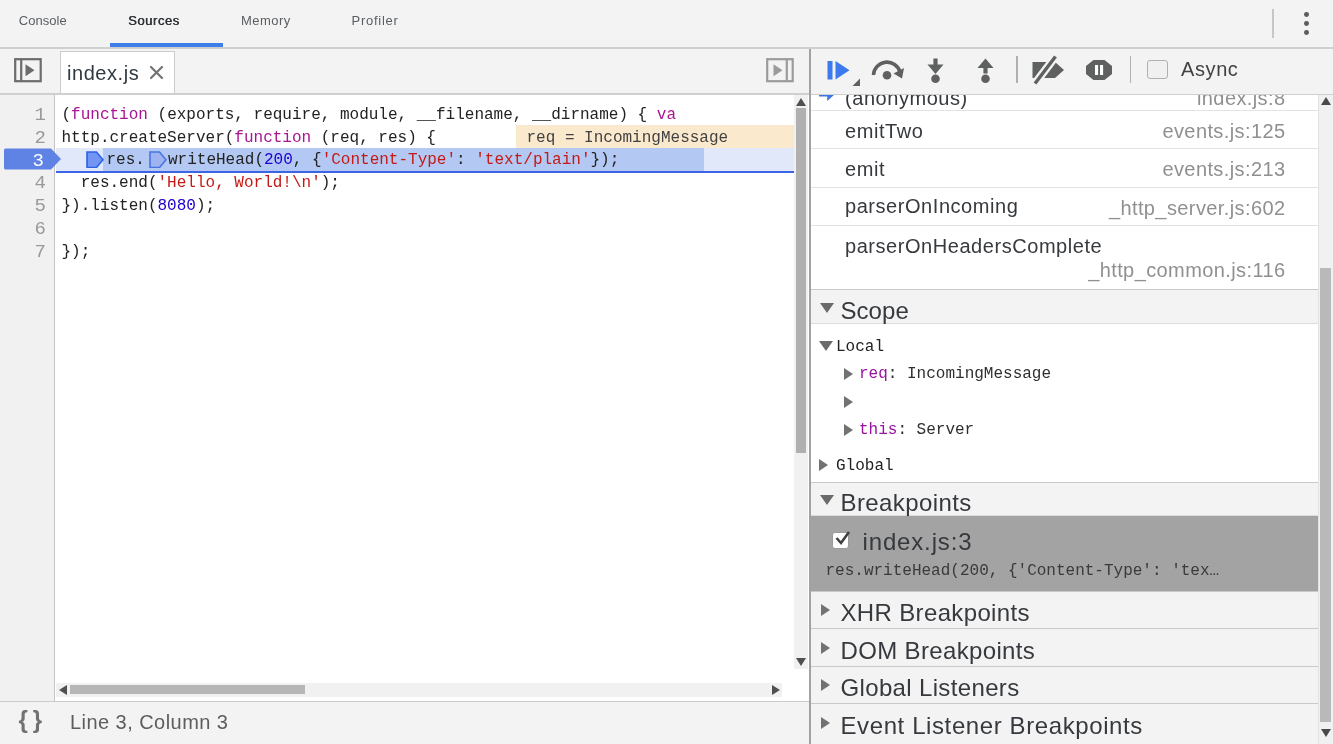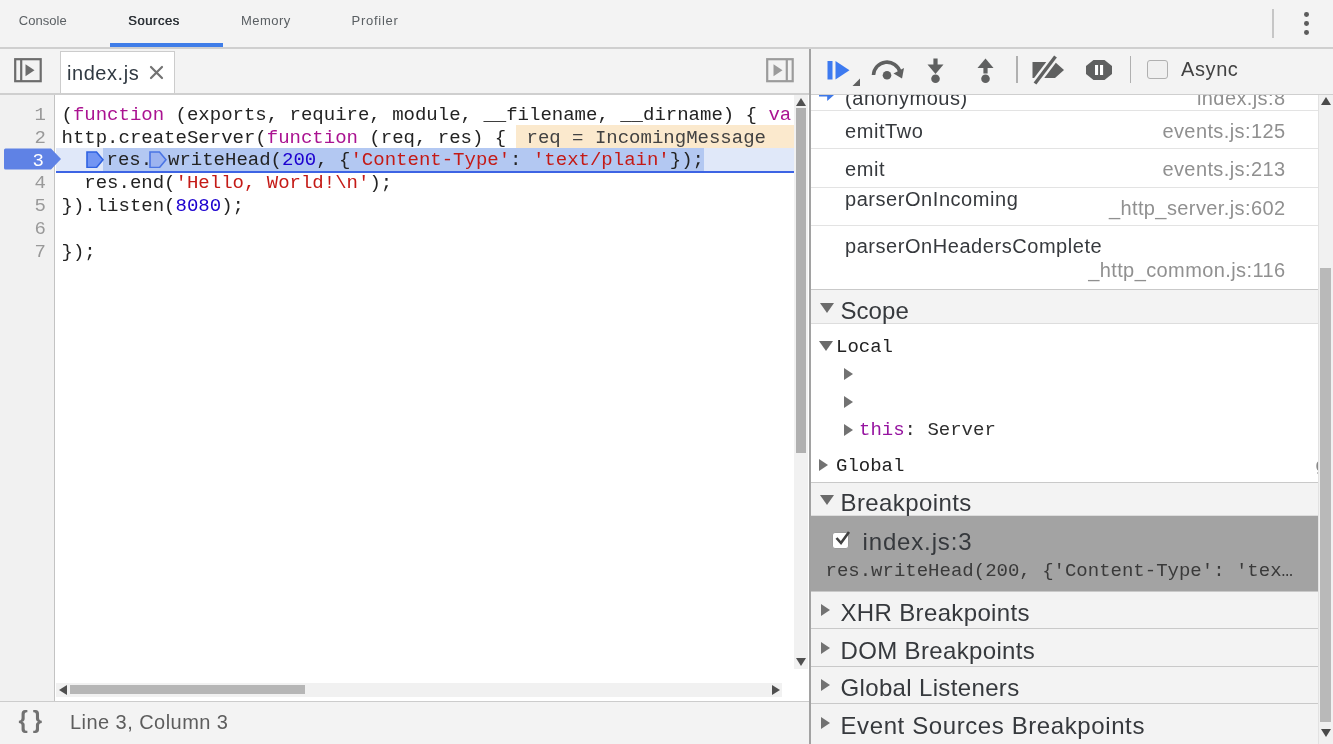--- a/index.html
+++ b/index.html
@@ -1,19 +1,19 @@
 <!DOCTYPE html>
 <html><head>
 <meta charset="utf-8">
 <style>
 * { margin:0; padding:0; box-sizing:border-box; }
 html,body { width:1333px; height:744px; overflow:hidden; background:#fff;
   font-family:"Liberation Sans", sans-serif; }
 .abs { position:absolute; }
-.mono { font-family:"Liberation Mono", monospace; font-size:19px; line-height:23px; white-space:pre; }
+.mono { font-family:"Liberation Mono", monospace; font-size:16px; line-height:23px; white-space:pre; }
 .ui { font-size:24px; letter-spacing:0.45px; color:#36393d; }
 #page { position:absolute; left:0; top:0; width:1333px; height:744px; }
 
 
 #topbar { left:0; top:0; width:1333px; height:48.5px; background:#f3f3f3; border-bottom:2px solid #cfcfcf; }
 .toptab { position:absolute; top:13px; font-size:13px; color:#5a5f63; }
 #tab-underline { left:110px; top:42.8px; width:113px; height:3.8px; background:#3f7de8; }
 #kebab-sep { left:1272px; top:8.5px; width:1.5px; height:29px; background:#c6c6c6; }
 .kdot { position:absolute; left:1304.2px; width:4.8px; height:4.8px; border-radius:50%; background:#5c5c5c; }
 
@@ -188,37 +188,38 @@
 
     <div class="csrow" style="top:15.6px; height:38.5px;">
       <div class="csname" style="top:9px;">emitTwo</div>
       <div class="csfile" style="top:9px;">events.js:125</div>
     </div>
     <div class="csrow" style="top:54.1px; height:38.5px;">
       <div class="csname" style="top:9px;">emit</div>
       <div class="csfile" style="top:9px;">events.js:213</div>
     </div>
     <div class="csrow" style="top:92.6px; height:38.5px;">
-      <div class="csname" style="top:0;">parserOnIncoming</div>
+      <div class="csname" style="top:7px;">parserOnIncoming</div>
       <div class="csfile" style="top:9px;">_http_server.js:602</div>
     </div>
     <div class="csrow" style="top:131.1px; height:62.9px; border-bottom:none;">
       <div class="csname" style="top:9px;">parserOnHeadersComplete</div>
       <div class="csfile" style="top:33.3px;">_http_common.js:116</div>
     </div>
 
     <div class="sechead" style="top:194px; height:34.5px; border-bottom:1px solid #ddd;">
       <div class="tri-d" style="left:9px; top:12.5px;"></div>
       <div class="ui" style="position:absolute; left:30px; top:6.7px; letter-spacing:0.05px;">Scope</div>
     </div>
 
     <div class="abs" style="top:229.5px; left:0; width:583px; height:157px; background:#fff;">
       <div class="tri-d" style="left:8px; top:16.5px;"></div>
       <div class="mono" style="position:absolute; left:25.5px; top:11.5px; color:#222;">Local</div>
       <div class="tri-r" style="left:33px; top:43px;"></div>
+      <div class="mono" style="position:absolute; left:48.5px; top:38px;"><span style="color:#9614a0;">req</span><span style="color:#2f2f2f;">: IncomingMessage</span></div>
       <div class="tri-r" style="left:33px; top:71px;"></div>
       <div class="tri-r" style="left:33px; top:99px;"></div>
       <div class="mono" style="position:absolute; left:48.5px; top:94px;"><span style="color:#9614a0;">this</span><span style="color:#2f2f2f;">: Server</span></div>
       <div class="tri-r" style="left:8px; top:134.8px;"></div>
       <div class="mono" style="position:absolute; left:25.5px; top:130px; color:#222;">Global</div>
       <div class="mono" style="position:absolute; right:10px; top:130px; color:#8a8a8a;">global</div>
     </div>
 
     <div class="sechead" style="top:386.5px; height:34.5px; border-bottom:1px solid #ddd;">
       <div class="tri-d" style="left:9px; top:12.5px;"></div>
@@ -240,21 +241,21 @@
     <div class="sechead" style="top:533.2px; height:37.4px;">
       <div class="tri-r" style="left:10px; top:12.5px;"></div>
       <div class="ui" style="position:absolute; left:30px; top:7.6px; letter-spacing:0.35px;">DOM Breakpoints</div>
     </div>
     <div class="sechead" style="top:570.6px; height:37.4px;">
       <div class="tri-r" style="left:10px; top:12.5px;"></div>
       <div class="ui" style="position:absolute; left:30px; top:7.6px; letter-spacing:0.35px;">Global Listeners</div>
     </div>
     <div class="sechead" style="top:608px; height:41px;">
       <div class="tri-r" style="left:10px; top:12.5px;"></div>
-      <div class="ui" style="position:absolute; left:30px; top:7.6px; letter-spacing:0.6px;">Event Sources Breakpoints</div>
+      <div class="ui" style="position:absolute; left:30px; top:7.6px; letter-spacing:0.6px;">Event Listener Breakpoints</div>
     </div>
   </div>
 
   <div class="abs" id="rscroll"></div>
   <svg class="abs" style="left:1321px; top:97px;" width="10" height="8" viewBox="0 0 10 8">
       <path d="M5 0 L10 8 L0 8 Z" fill="#4a4a4a"></path>
     </svg>
   <svg class="abs" style="left:1321px; top:729px;" width="10" height="8" viewBox="0 0 10 8">
       <path d="M0 0 L10 0 L5 8 Z" fill="#4a4a4a"></path>
     </svg>

